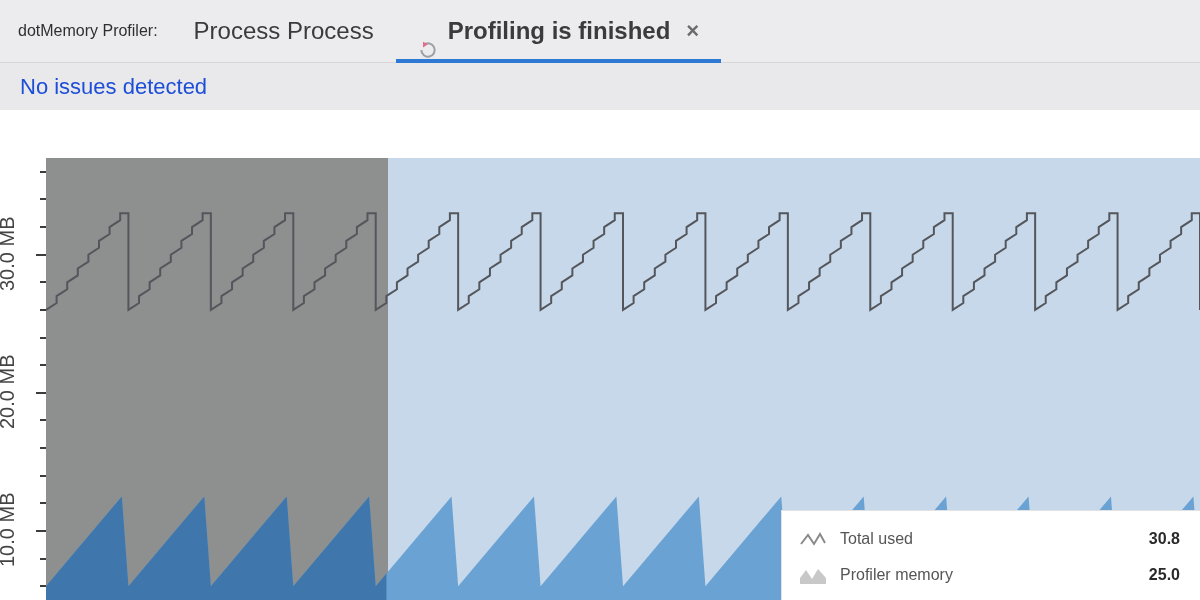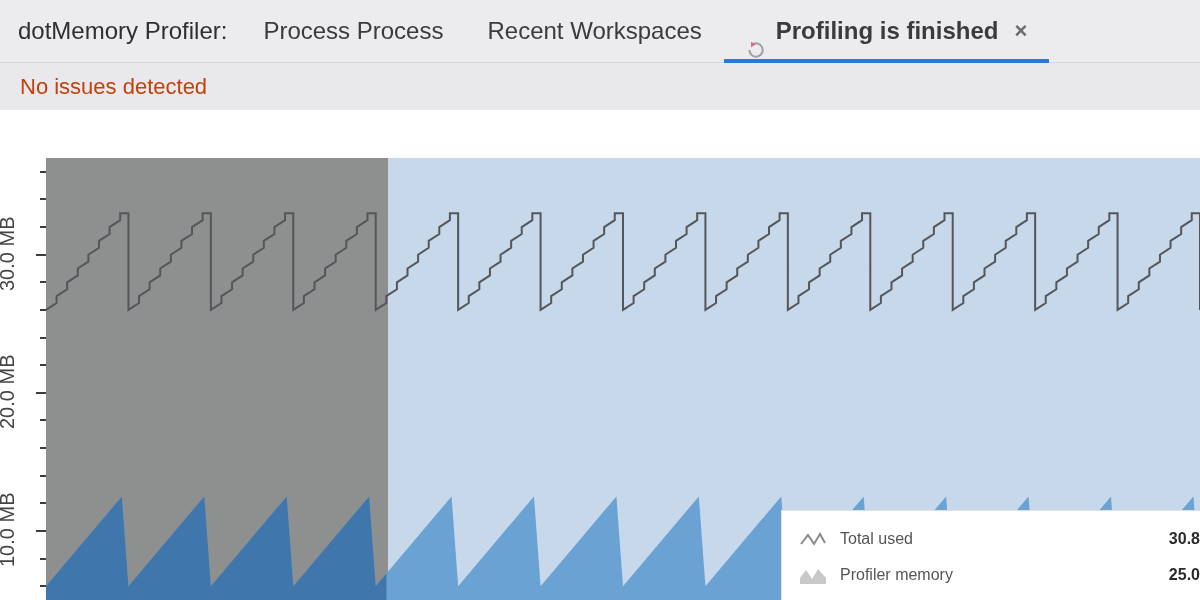--- a/index.html
+++ b/index.html
@@ -1,30 +1,30 @@
 <!DOCTYPE html>
 <html><head>
 <meta charset="utf-8">
 <style>
   html,body{margin:0;padding:0;width:1200px;height:600px;overflow:hidden;
     font-family:"Segoe UI",Arial,sans-serif;background:#fff;}
   
   .topbar{height:62px;background:#ececee;border-bottom:1px solid #d7d7da;
     display:flex;align-items:center;padding:0 18px;position:relative;}
-  .topbar-title{font-size:24px;color:#2f2f33;margin-right:14px;}
+  .topbar-title{font-size:16px;color:#2f2f33;margin-right:14px;}
   .tab{font-size:24px;color:#3a3a3f;padding:0 22px;height:62px;line-height:62px;
     cursor:pointer;display:flex;align-items:center;gap:10px;}
   .tab.active{position:relative;font-weight:bold;}
   .tab.active::after{content:"";position:absolute;left:0;right:0;bottom:-1px;
     height:4px;background:#2e79d4;}
   .tab .refresh-icon{width:20px;height:20px;}
   .tab .close{font-size:22px;color:#6b6b70;margin-left:6px;}
   
   .statusbar{height:48px;background:#e9e9eb;border-bottom:1px solid #d7d7da;
-    display:flex;align-items:center;padding:0 20px;font-size:22px;color:#c2410c;}
+    display:flex;align-items:center;padding:0 20px;font-size:22px;color:#1d4ed8;}
   
   .chart-zone{position:absolute;top:110px;left:0;right:0;bottom:0;background:#fff;}
   .chart-inner{position:absolute;top:48px;left:46px;right:0;bottom:0;}
   .bg-sel   {position:absolute;top:0;bottom:0;left:0;width:342px;background:#8e8f8f;}
   .bg-rest  {position:absolute;top:0;bottom:0;left:342px;right:0;background:#c6d8e9;}
   .svg-chart{position:absolute;inset:0;width:100%;height:100%;}
   
   .yaxis{position:absolute;top:48px;left:0;width:46px;bottom:0;}
   .ylabel{position:absolute;left:-4px;font-size:20px;color:#444;
     transform:rotate(-90deg);transform-origin:left top;white-space:nowrap;}
@@ -32,35 +32,32 @@
   .tick.minor{width:6px;left:40px;background:#3c3c3c;}
   
   .legend{position:absolute;right:0;top:400px;width:400px;background:#fff;
     border:1px solid #e2e2e4;border-right:none;border-bottom:none;
     padding:10px 0 14px 18px;}
   .legend-row{display:flex;align-items:center;height:36px;font-size:16px;
     color:#555;}
   .legend-row .swatch{width:26px;height:18px;margin-right:14px;flex:0 0 26px;}
   .legend-row .name{flex:1 1 auto;}
   .legend-row .val{font-weight:600;color:#2a2a2a;min-width:44px;text-align:right;
-    padding-right:0;}
+    padding-right:20px;}
 </style>
 </head>
 <body>
 
 <div class="topbar">
   <div class="topbar-title">dotMemory Profiler:</div>
 
   <div class="tab">
     <span>Process Process</span>
   </div>
 
-  <div class="tab">
-    <span>Recent Workspaces</span>
-  </div>
 
   <div class="tab active">
     <span class="refresh-icon">
       <svg viewBox="0 0 24 24" width="20" height="20">
         <path fill="none" stroke="#9aa0a6" stroke-width="2.4" d="M4 12a8 8 0 1 0 3-6.2"></path>
         <path fill="#e86a8a" d="M6 2 L6 9 L12 5 Z"></path>
       </svg>
     </span>
     <span>Profiling is finished</span>
     <span class="close">×</span>

